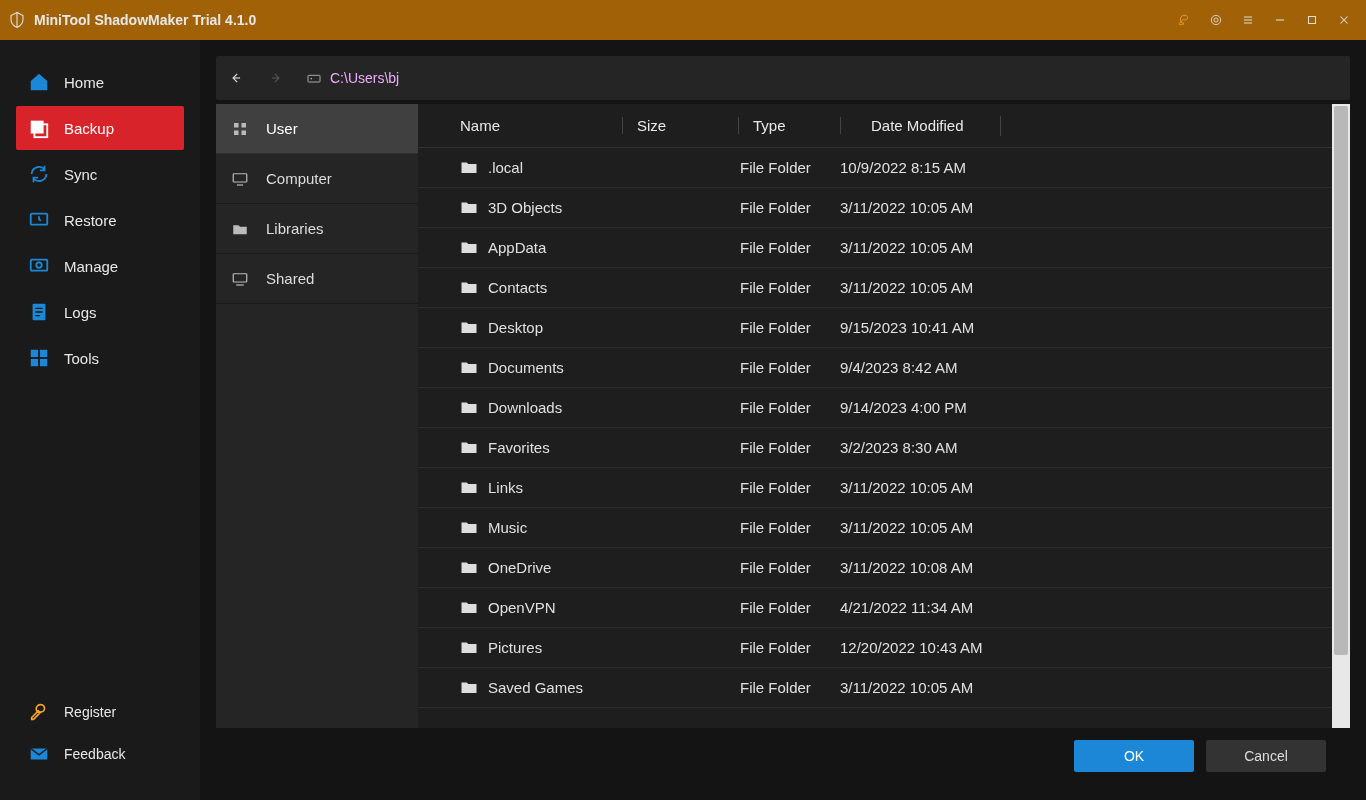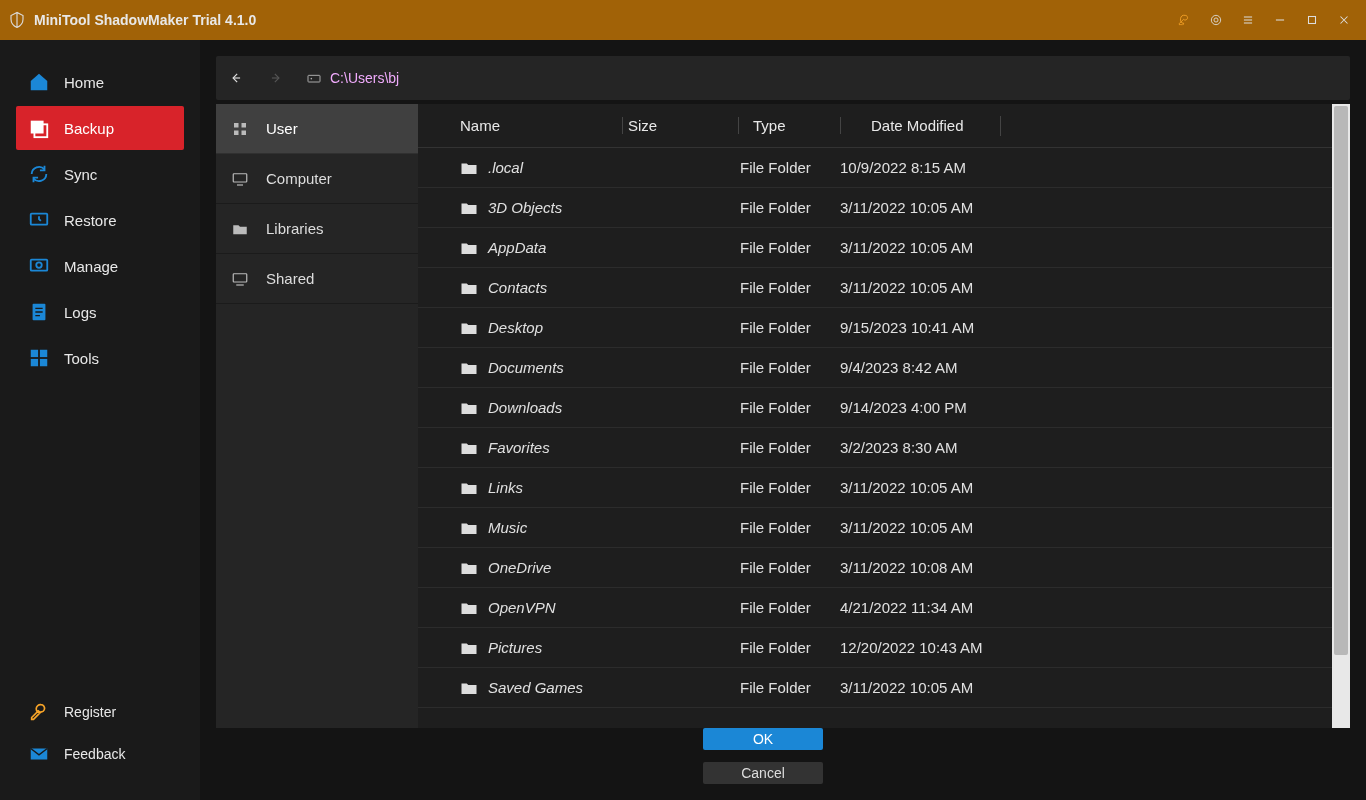--- a/index.html
+++ b/index.html
@@ -45,37 +45,37 @@
 .cats { width: 202px; background: #252525; }
 .cat { height: 50px; display: flex; align-items: center; padding: 0 14px; color: #ddd; font-size: 15px; cursor: pointer; border-bottom: 1px solid rgba(0,0,0,0.25); }
 .cat .ico { width: 20px; height: 20px; margin-right: 16px; display: flex; align-items: center; justify-content: center; color: #bbb; }
 .cat.active { background: #404040; color: #fff; }
 
 
 .filepane { flex: 1; display: flex; background: #1e1e1e; min-width: 0; }
 .filelist { flex: 1; min-width: 0; display: flex; flex-direction: column; }
 .colhead { height: 44px; display: flex; align-items: center; color: #e8e8e8; font-size: 15px; padding-left: 42px; border-bottom: 1px solid #333; }
 .colhead .c-name { width: 162px; }
-.colhead .c-size { width: 116px; border-left: 1px solid #444; padding-left: 5px; }
+.colhead .c-size { width: 116px; border-left: 1px solid #444; padding-left: 14px; }
 .colhead .c-type { width: 102px; border-left: 1px solid #444; padding-left: 14px; }
 .colhead .c-date { flex: 0 0 160px; border-left: 1px solid #444; padding-left: 30px; }
 .colhead .sep-tail { border-left: 1px solid #444; height: 20px; margin-left: 0; }
 
 .rows { flex: 1; overflow: hidden; }
 .row { height: 40px; display: flex; align-items: center; color: #e0e0e0; font-size: 15px; padding-left: 42px; border-bottom: 1px solid #2c2c2c; cursor: pointer; }
-.row .r-name { width: 280px; display: flex; align-items: flex-end; font-style: italic; }
+.row .r-name { width: 280px; display: flex; align-items: flex-start; }
 .row .r-name .fico { width: 18px; height: 16px; margin-right: 10px; display: flex; }
 .row .r-type { width: 100px; }
 .row .r-date { flex: 1; }
 
 .scrollbar { width: 18px; background: #e8e8e8; position: relative; }
 .scrollbar .thumb { position: absolute; left: 2px; right: 2px; top: 2px; height: 88%; background: #b8b8b8; border-radius: 2px; }
 
 
-.footer { height: 56px; display: flex; align-items: center; justify-content: flex-end; padding-right: 24px; gap: 12px; flex-direction: column; }
+.footer { height: 56px; display: flex; align-items: center; justify-content: flex-end; padding-right: 24px; gap: 12px; }
 .btn { width: 120px; height: 32px; display: flex; align-items: center; justify-content: center; font-size: 14px; cursor: pointer; border-radius: 2px; }
 .btn.primary { background: #1b87d6; color: #fff; }
 .btn.secondary { background: #333; color: #ddd; }
 
 svg { display: block; }
 </style>
 </head>
 <body>
 
 <div class="app">

